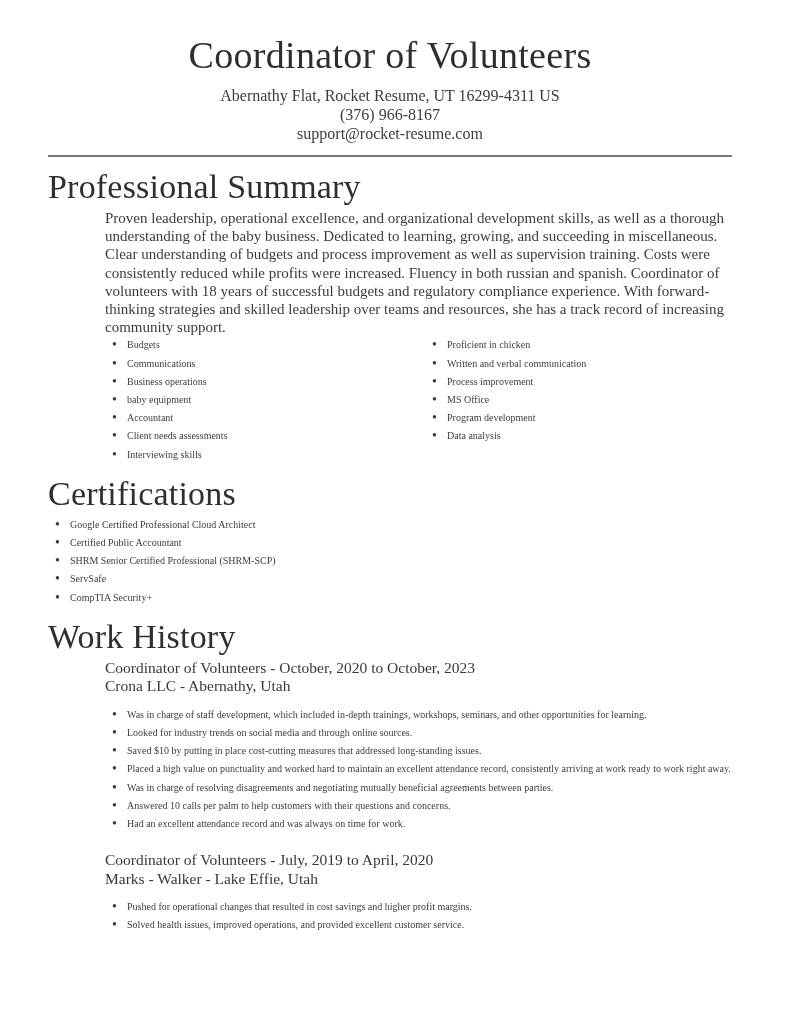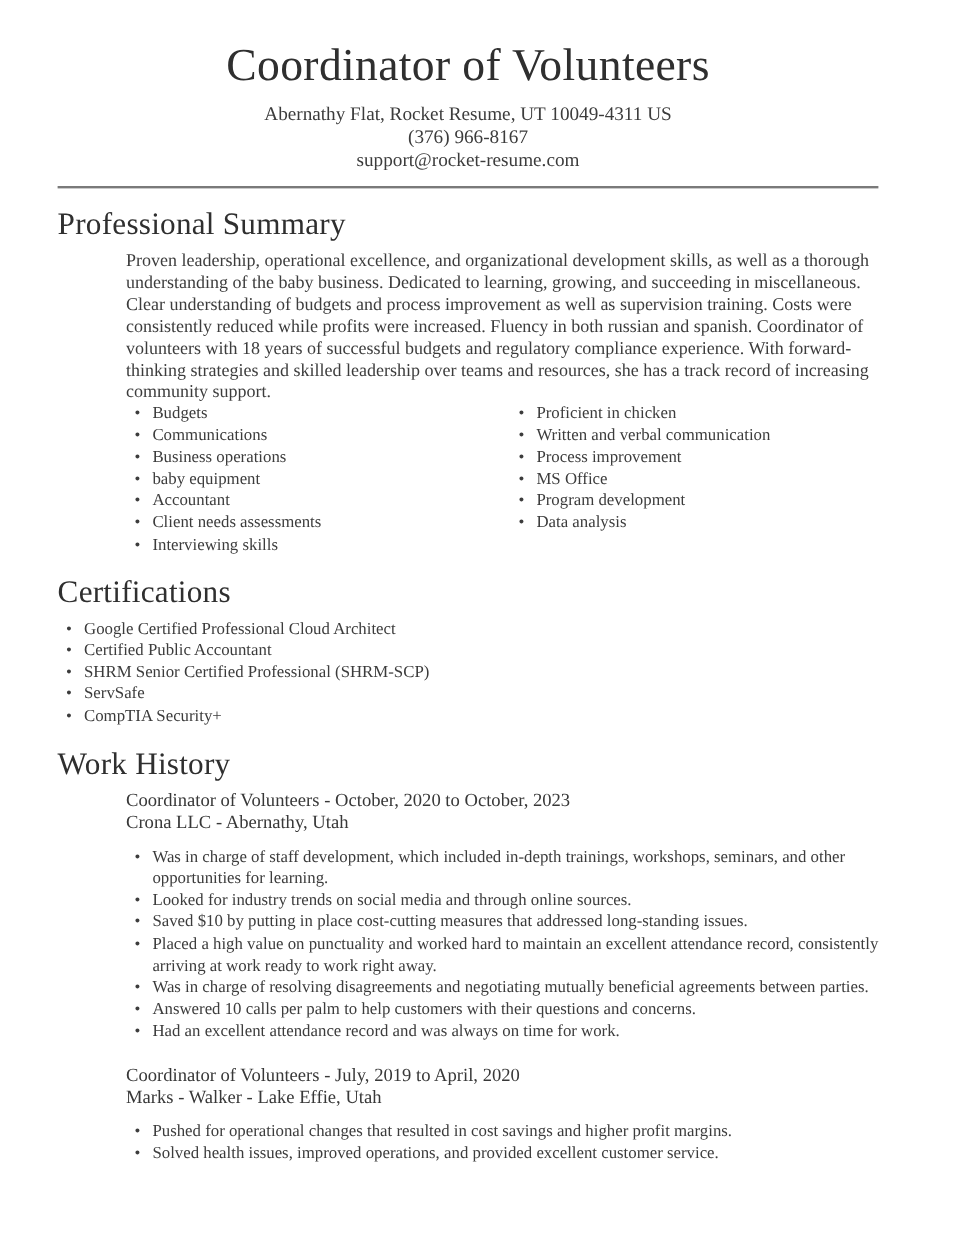--- a/index.html
+++ b/index.html
@@ -29,38 +29,38 @@
     line-height: 19px;
     color: #3c3c3c;
   }
   .header-divider {
     border: none;
     border-top: 2px solid #7a7a7a;
     margin: 12px 0 0 0;
   }
   
   .section-title {
-    font-size: 26px;
+    font-size: 34px;
     line-height: 28px;
     font-weight: 400;
     color: #2f2f2f;
     margin: 16px 0 8px 0;
     letter-spacing: 0.2px;
   }
   .summary-text {
     margin: 0 0 0 57px;
     width: 636px;
     font-size: 15px;
     line-height: 18.2px;
   }
   ul.dotted {
     list-style: none;
     margin: 0;
     padding: 0;
-    font-size: 14px;
+    font-size: 10px;
     line-height: 18.2px;
   }
   ul.dotted li {
     position: relative;
     padding-left: 22px;
   }
   ul.dotted li::before {
     content: "•";
     position: absolute;
     left: 7px;
@@ -86,21 +86,21 @@
   }
 </style>
 </head>
 <body>
 
 <div class="page">
 
   <header class="resume-header">
     <h1 class="resume-title">Coordinator of Volunteers</h1>
     <div class="contact-block">
-      <div>Abernathy Flat, Rocket Resume, UT 10049-4311 US</div>
+      <div>Abernathy Flat, Rocket Resume, UT 16299-4311 US</div>
       <div>(376) 966-8167</div>
       <div>support@rocket-resume.com</div>
     </div>
   </header>
 
   <hr class="header-divider">
 
   <section>
     <h2 class="section-title">Professional Summary</h2>
     <p class="summary-text">Proven leadership, operational excellence, and organizational development skills, as well as a thorough understanding of the baby business. Dedicated to learning, growing, and succeeding in miscellaneous. Clear understanding of budgets and process improvement as well as supervision training. Costs were consistently reduced while profits were increased. Fluency in both russian and spanish. Coordinator of volunteers with 18 years of successful budgets and regulatory compliance experience. With forward-thinking strategies and skilled leadership over teams and resources, she has a track record of increasing community support.</p>

